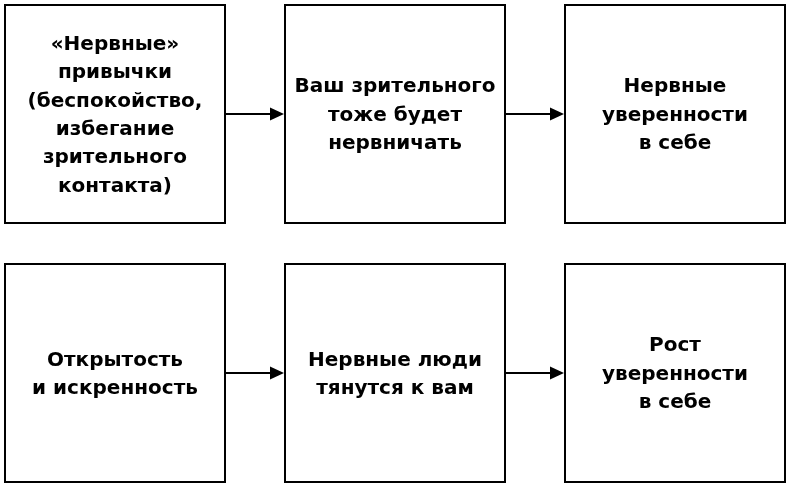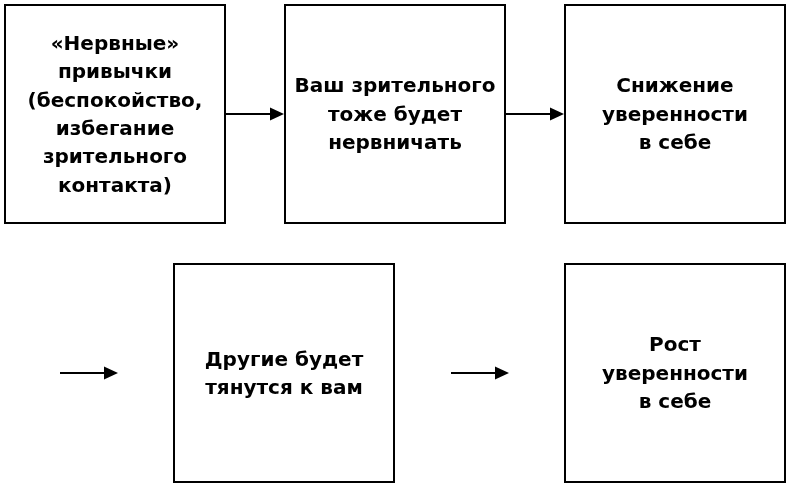--- a/index.html
+++ b/index.html
@@ -68,33 +68,35 @@
     </div>
     <div class="flow-box">Ваш зрительного
 тоже будет
 нервничать</div>
     <div class="flow-arrow">
       <svg width="58" height="20" viewBox="0 0 58 20" aria-hidden="true">
         <line x1="0" y1="10" x2="45" y2="10" stroke="#000000" stroke-width="2"></line>
         <polygon points="44,3.5 58,10 44,16.5" fill="#000000"></polygon>
       </svg>
     </div>
-    <div class="flow-box">Снижение
+    <div class="flow-box">Нервные
 уверенности
 в себе</div>
   </div>
 
   <div class="flow-row">
+    <div class="flow-box">Открытость
+и искренность</div>
     <div class="flow-arrow">
       <svg width="58" height="20" viewBox="0 0 58 20" aria-hidden="true">
         <line x1="0" y1="10" x2="45" y2="10" stroke="#000000" stroke-width="2"></line>
         <polygon points="44,3.5 58,10 44,16.5" fill="#000000"></polygon>
       </svg>
     </div>
-    <div class="flow-box">Другие будет
+    <div class="flow-box">Нервные люди
 тянутся к вам</div>
     <div class="flow-arrow">
       <svg width="58" height="20" viewBox="0 0 58 20" aria-hidden="true">
         <line x1="0" y1="10" x2="45" y2="10" stroke="#000000" stroke-width="2"></line>
         <polygon points="44,3.5 58,10 44,16.5" fill="#000000"></polygon>
       </svg>
     </div>
     <div class="flow-box">Рост
 уверенности
 в себе</div>

